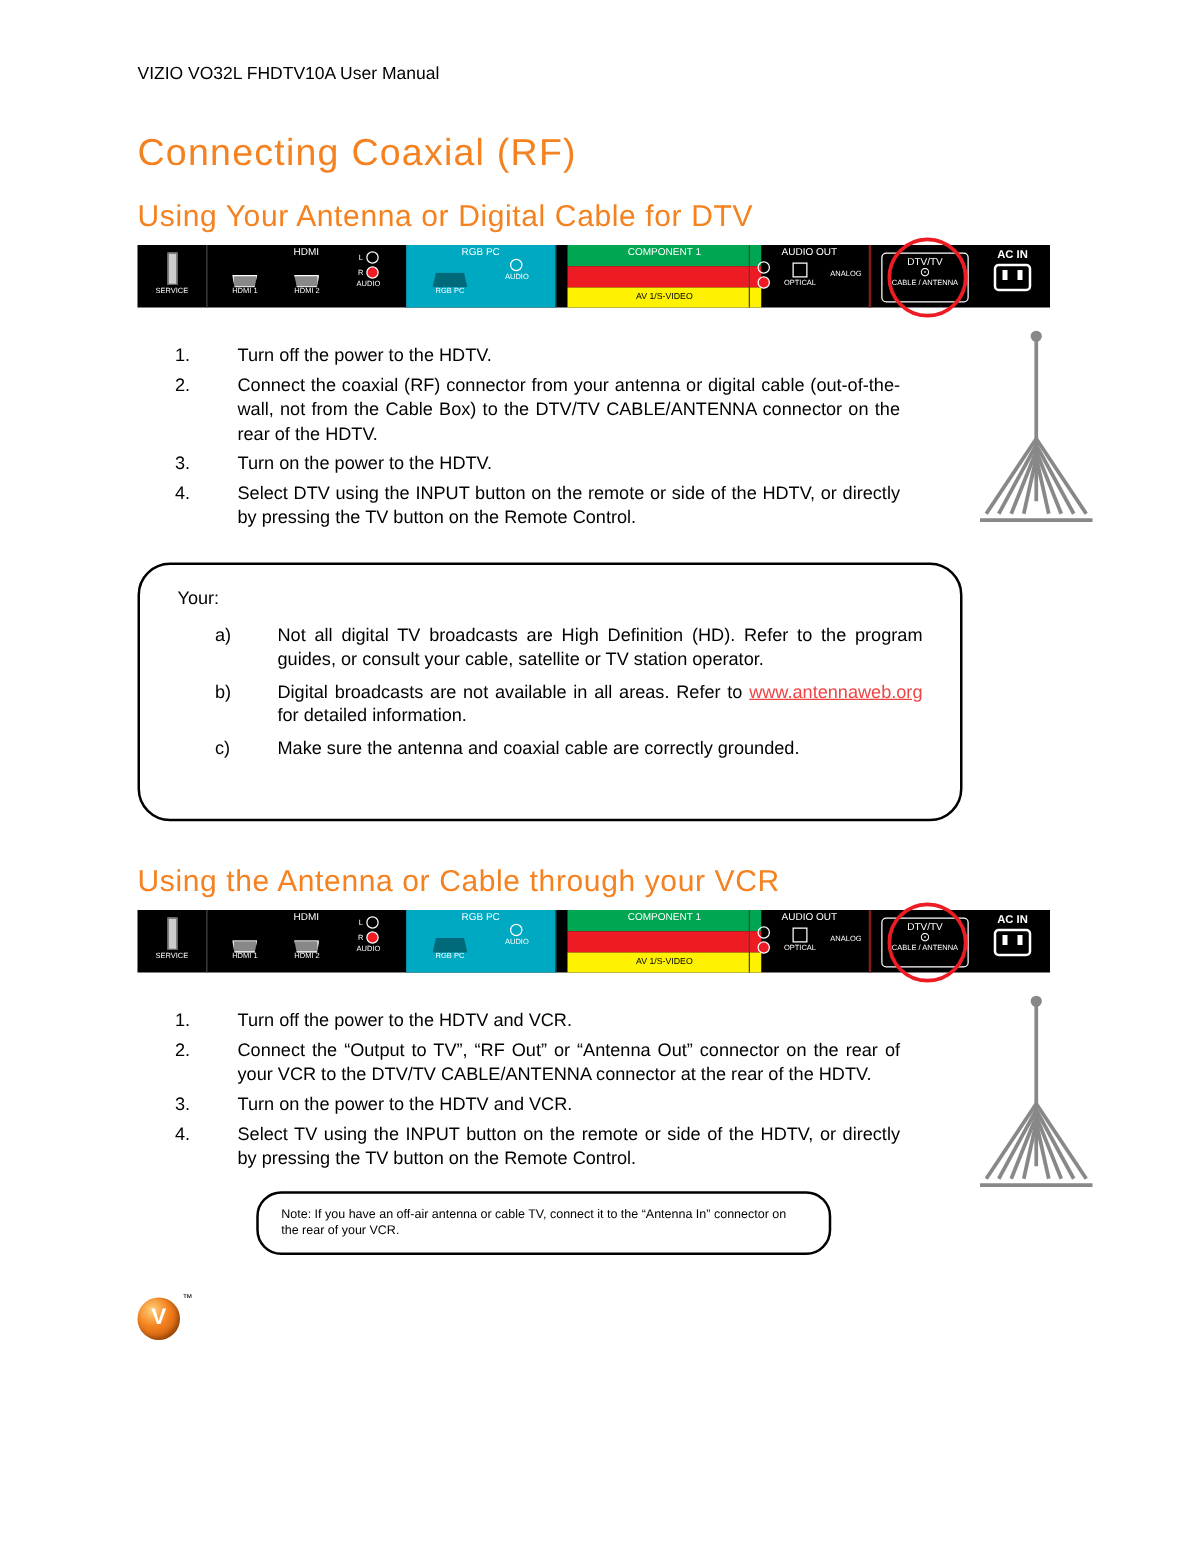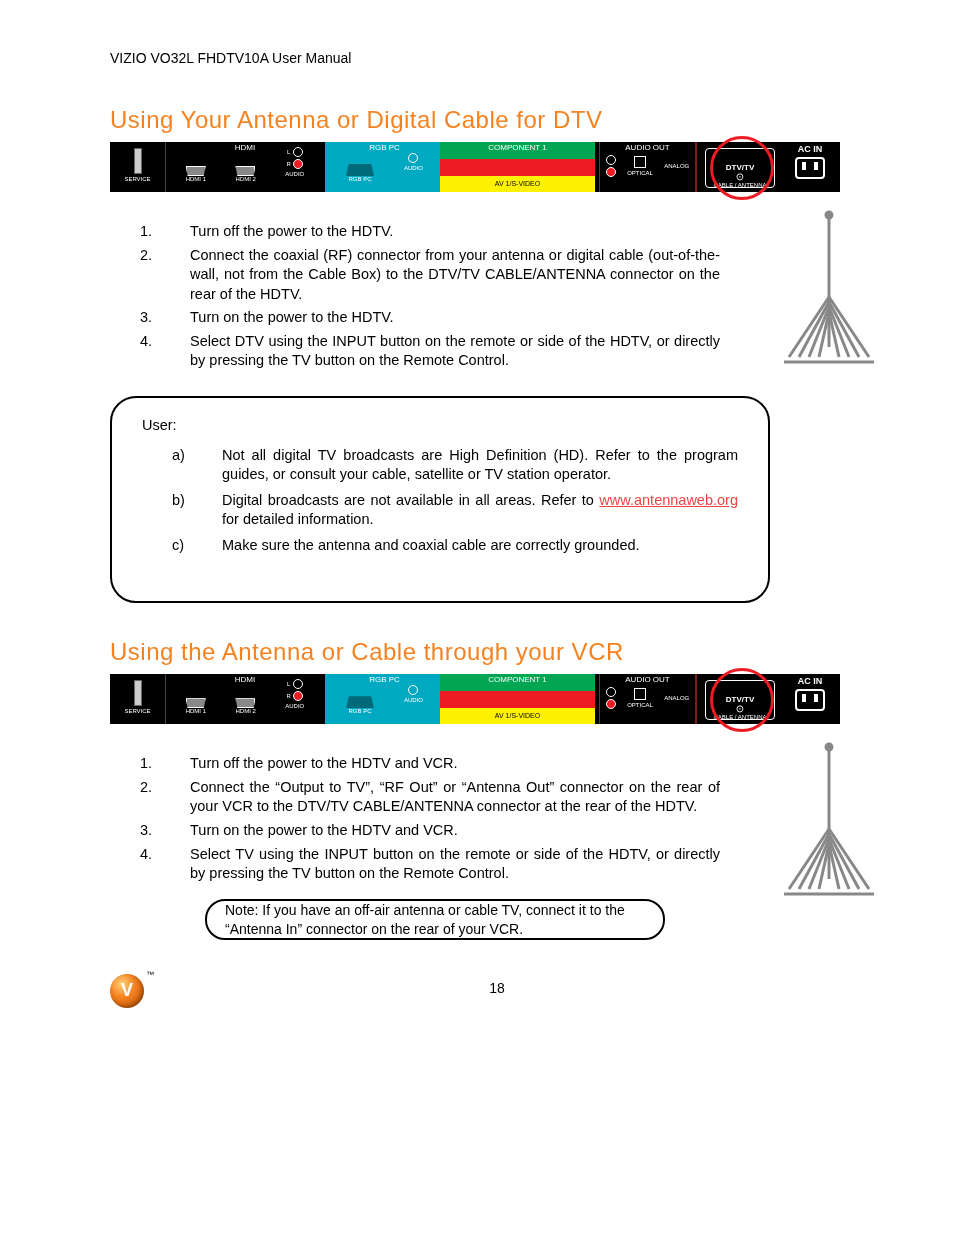--- a/index.html
+++ b/index.html
@@ -69,33 +69,33 @@
   }
   .port-bar .rgb {
     position: absolute; left: 215px; top: 0; bottom: 0; width: 119px;
     background: #00a9c2;
     border-right: 1px solid #444;
   }
   .port-bar .rgb .trap {
     width: 28px; height: 12px; background: #006a7a; margin: 12px auto 0 auto; clip-path: polygon(10% 0,90% 0,100% 100%,0 100%);
   }
   .port-bar .component {
-    position: absolute; left: 330px; top: 0; bottom: 0; width: 155px;
+    position: absolute; left: 344px; top: 0; bottom: 0; width: 155px;
   }
   .port-bar .component .green { position:absolute; top:0; left:0; right:0; height:17px; background:#00a651; }
   .port-bar .component .red   { position:absolute; top:17px; left:0; right:0; height:17px; background:#ed1c24; }
   .port-bar .component .yellow{ position:absolute; top:34px; left:0; right:0; height:16px; background:#fff200; color:#000; text-align:center; font-size:7px; line-height:16px;}
   .port-bar .audio-out {
     position: absolute; left: 489px; top:0; bottom:0; width:95px; border-left:1px solid #444; border-right:2px solid #7f1d1d;
   }
   .port-bar .dtv-box {
     position: absolute; left: 595px; top: 6px; width: 68px; height: 38px;
     background:#000; border:1px solid #fff; border-radius:4px; text-align:center;
   }
-  .port-bar .dtv-box .lab1 { font-size:8px; font-weight:bold; margin-top:14px;}
+  .port-bar .dtv-box .lab1 { font-size:8px; font-weight:normal; margin-top:2px;}
   .port-bar .dtv-box .hole { font-size:10px; line-height:10px; }
   .port-bar .dtv-box .lab2 { font-size:6px; }
   .port-bar .red-circle {
     position:absolute; width:58px; height:58px; border:3px solid #ed1c24; border-radius:50%;
     left:600px; top:-6px; pointer-events:none;
   }
   .port-bar .ac-in {
     position:absolute; right:0; top:0; bottom:0; width:60px; text-align:center;
   }
   .port-bar .ac-in .plug {
@@ -161,24 +161,24 @@
   .note-panel ol li {
     display:flex; margin-bottom:6px;
   }
   .note-panel ol li .ltr { width:50px; flex-shrink:0; }
   .note-panel ol li .txt { flex:1; text-align:justify;}
   a.link { color:#ef4444; text-decoration: underline; }
 
   .small-note {
     border: 2px solid #000;
     border-radius: 20px;
-    padding: 0 18px;
+    padding: 10px 18px;
     width: 420px;
     margin: 15px 0 0 95px;
-    font-size: 14px;
+    font-size: 10px;
     line-height:1.35;
   }
 
   .footer {
     text-align: center;
     margin-top: 40px;
     font-size: 14px;
     position: relative;
   }
   .footer .site { font-weight: bold; margin-top:2px;}
@@ -196,20 +196,21 @@
   .vizio-logo span { transform: translateY(-1px); }
   .tm { position:absolute; left:36px; top:-10px; font-size:8px; }
 </style>
 </head>
 <body>
 
 <div class="page">
 
   <div class="header">VIZIO VO32L FHDTV10A User Manual</div>
 
+  <h1 class="title">Connecting Coaxial (RF)</h1>
 
   <h2 class="subtitle">Using Your Antenna or Digital Cable for DTV</h2>
 
   <div class="port-bar">
     <div class="service">
       <div class="slot"></div>
       <div class="tiny">SERVICE</div>
     </div>
     <div class="hdmi">
       <div class="sec-label">HDMI</div>
@@ -309,21 +310,21 @@
             <line x1="85" y1="150" x2="55" y2="95"></line>
           <line x1="75" y1="150" x2="55" y2="100"></line>
             <line x1="65" y1="150" x2="55" y2="105"></line>
           <line x1="10" y1="155" x2="100" y2="155"></line>
         </g>
       </svg>
     </div>
   </div>
 
   <div class="note-panel">
-    <div class="note-label">User:</div>
+    <div class="note-label">Your:</div>
     <ol>
       <li>
           <span class="ltr">a)</span>
           <span class="txt">Not all digital TV broadcasts are High Definition (HD).  Refer to the program guides, or consult your cable, satellite or TV station operator.</span>
         </li>
       <li>
           <span class="ltr">b)</span>
         <span class="txt"><span>Digital broadcasts are not available in all areas.  Refer to </span><a class="link">www.antennaweb.org</a><span> for detailed information.</span></span>
       </li>
       <li>
@@ -444,16 +445,15 @@
     </div>
   </div>
 
   <div class="small-note">Note: If you have an off-air antenna or cable TV, connect it to the “Antenna In” connector on the rear of your VCR.</div>
 
   <div class="footer">
     <div class="vizio-logo">
         <span>V</span>
       </div>
     <span class="tm">™</span>
-    <div>18</div>
   </div>
 
 </div>
 
 </body></html>

